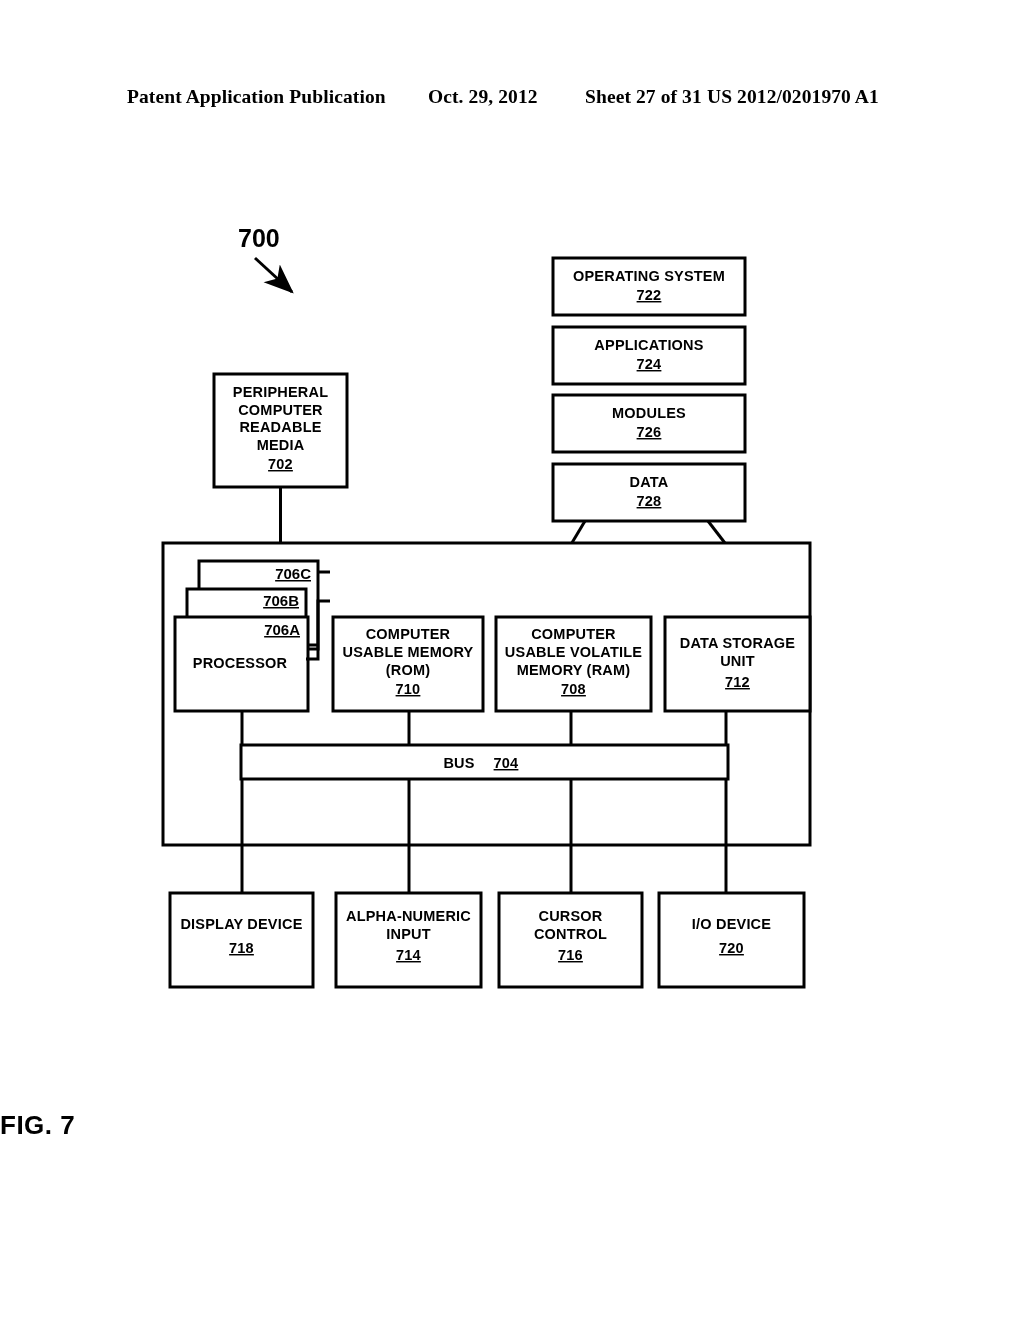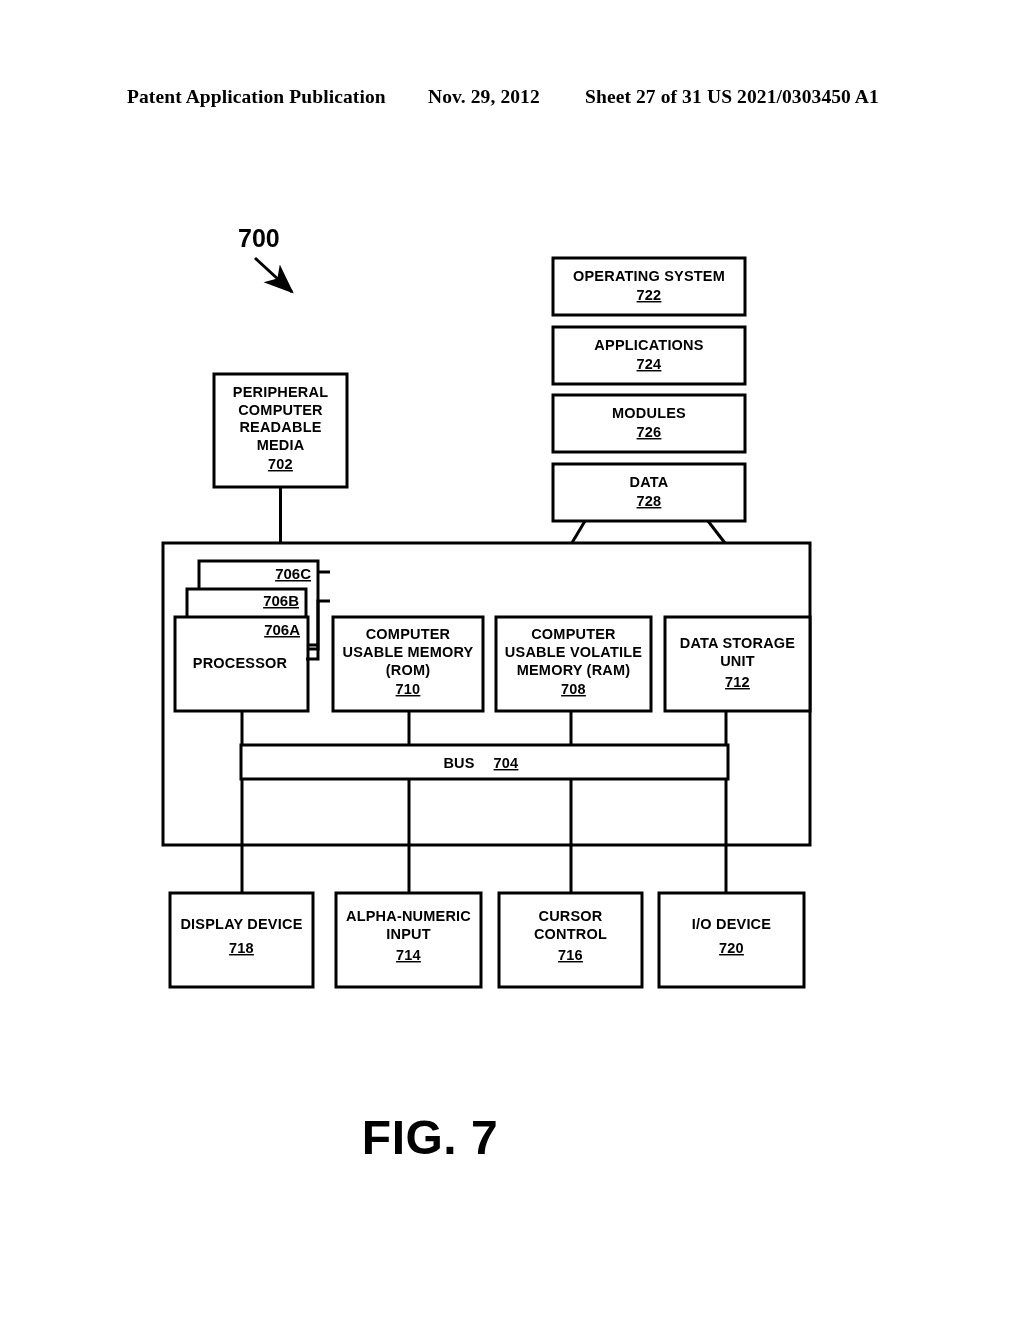--- a/index.html
+++ b/index.html
@@ -36,24 +36,23 @@
   #page-header .hdr-date  { position: absolute; left: 428px; }
   #page-header .hdr-sheet { position: absolute; left: 585px; }
   #page-header .hdr-pat   { position: absolute; left: 707px; }
 
   
   #fig-caption {
     position: absolute;
     top: 1110px;
     left: 0;
     width: 860px;
-    text-align: center;
-    font-family: "Liberation Sans", sans-serif;
-    font-weight: bold;
-    font-size: 48px;
+    font-family: "Liberation Sans", sans-serif;
+    font-weight: bold;
+    font-size: 26px;
     letter-spacing: 0.5px;
   }
 
   
   #diagram {
     position: absolute;
     top: 0;
     left: 0;
     width: 1024px;
     height: 1320px;
@@ -99,23 +98,23 @@
     font-size: 25px;
     text-anchor: start;
     fill: #000000;
   }
 </style>
 </head>
 <body>
 
 <div id="page-header">
   <span class="hdr-pub">Patent Application Publication</span>
-  <span class="hdr-date">Nov. 29, 2012</span>
+  <span class="hdr-date">Oct. 29, 2012</span>
   <span class="hdr-sheet">Sheet 27 of 31</span>
-  <span class="hdr-pat">US 2021/0303450 A1</span>
+  <span class="hdr-pat">US 2012/0201970 A1</span>
 </div>
 
 <svg id="diagram" viewBox="0 0 1024 1320">
 
   <defs>
     <marker id="arrowhead" markerWidth="12" markerHeight="12" refX="9.2" refY="4" orient="auto" markerUnits="strokeWidth">
       <path d="M0,0 L10,4 L0,8 L2.6,4 Z" fill="#000000"></path>
     </marker>
   </defs>
 

